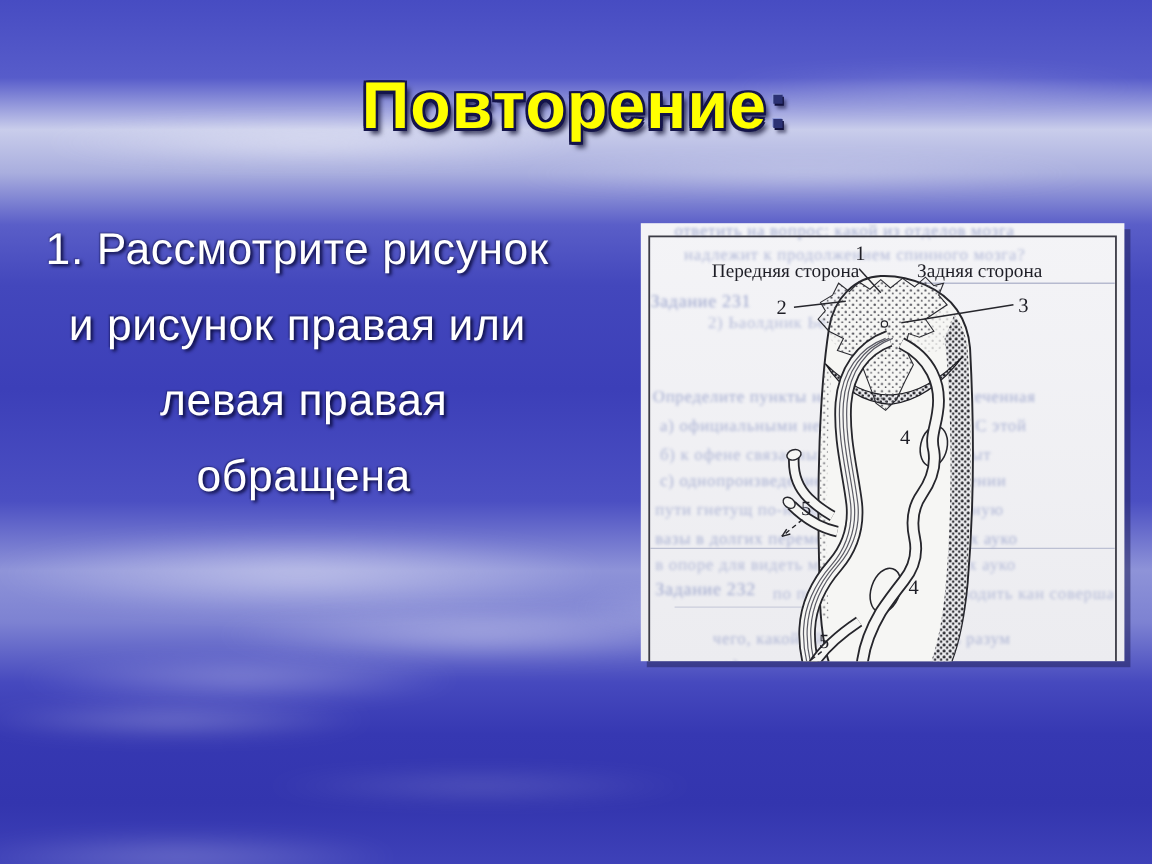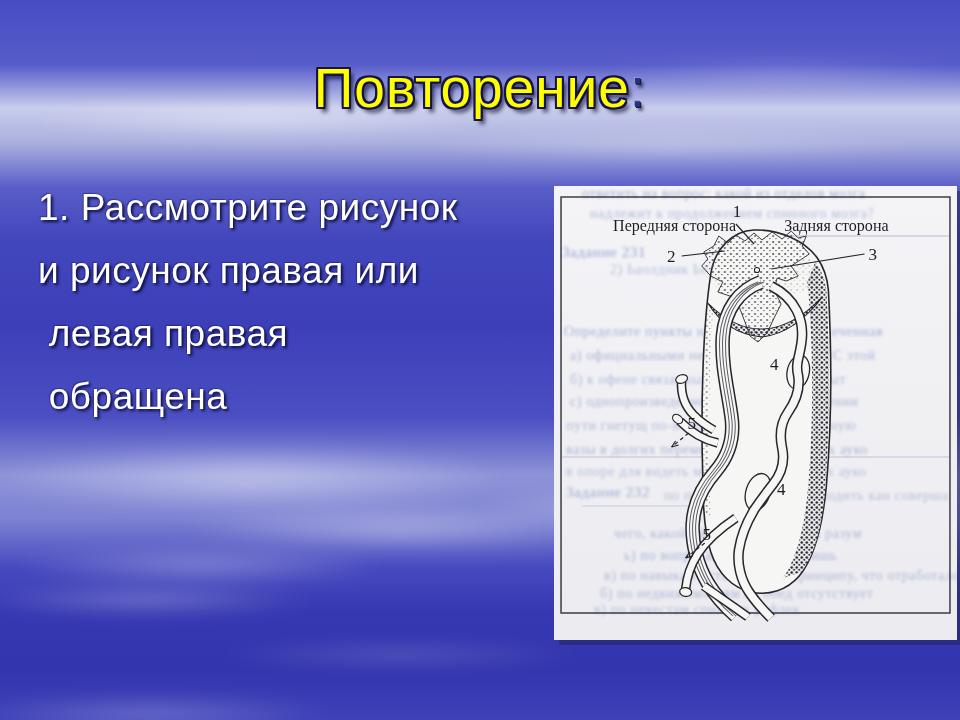--- a/index.html
+++ b/index.html
@@ -19,41 +19,42 @@
   .c4{left:90px;top:498px;width:620px;height:62px;opacity:.45;}
   .c5{left:-60px;top:540px;width:520px;height:52px;opacity:.4;}
   .c6{left:430px;top:486px;width:320px;height:42px;opacity:.33;}
   .c7{left:-90px;top:582px;width:470px;height:36px;opacity:.42;}
   .c8{left:140px;top:640px;width:520px;height:30px;opacity:.26;}
   .c9{left:-110px;top:688px;width:520px;height:52px;opacity:.3;}
   .c10{left:520px;top:52px;width:520px;height:42px;opacity:.22;}
 
   .page-title{
     position:absolute;left:0;top:56px;width:100%;text-align:center;
-    font-size:55px;letter-spacing:1px;font-weight:400;margin:0;
+    font-size:55px;letter-spacing:1px;font-weight:700;margin:0;
   }
   .title-text{
     color:var(--title_yellow,#ffff00);
     text-shadow:-2px -2px 0 #14144a,2px -2px 0 #14144a,-2px 2px 0 #14144a,
       2px 2px 0 #14144a,0 -2px 0 #14144a,0 2px 0 #14144a,-2px 0 0 #14144a,
       2px 0 0 #14144a,4px 5px 4px rgba(5,5,40,.75);
   }
   .title-colon{
     color:var(--title_colon,#2b3173);
     text-shadow:1px 1px 0 #10103c,-1px -1px 0 #8b97d8,3px 4px 3px rgba(5,5,40,.5);
   }
   .body-text{position:absolute;left:38px;top:176px;}
   .body-line{
     white-space:pre;font-size:37px;line-height:63px;height:63px;
     color:var(--body_text,#ffffff);letter-spacing:.5px;
     text-shadow:2px 2px 3px rgba(5,5,50,.9),-1px -1px 1px rgba(5,5,50,.35);
+    text-align:center;
   }
 
   .textbook-photo{
-    position:absolute;left:554px;top:186px;width:403px;height:454px;
+    position:absolute;left:534px;top:186px;width:403px;height:365px;
     background:linear-gradient(180deg,#f4f4f7,#ececf0);
     box-shadow:5px 5px 0 rgba(35,35,95,.55);
     overflow:hidden;
   }
   .bleed-layer{position:absolute;left:0;top:0;width:100%;height:100%;}
   .bleed-line{
     position:absolute;white-space:nowrap;
     font-family:"Liberation Serif",serif;letter-spacing:.6px;
     color:var(--bleed_ink,#8490c2);filter:blur(1.4px);
   }

